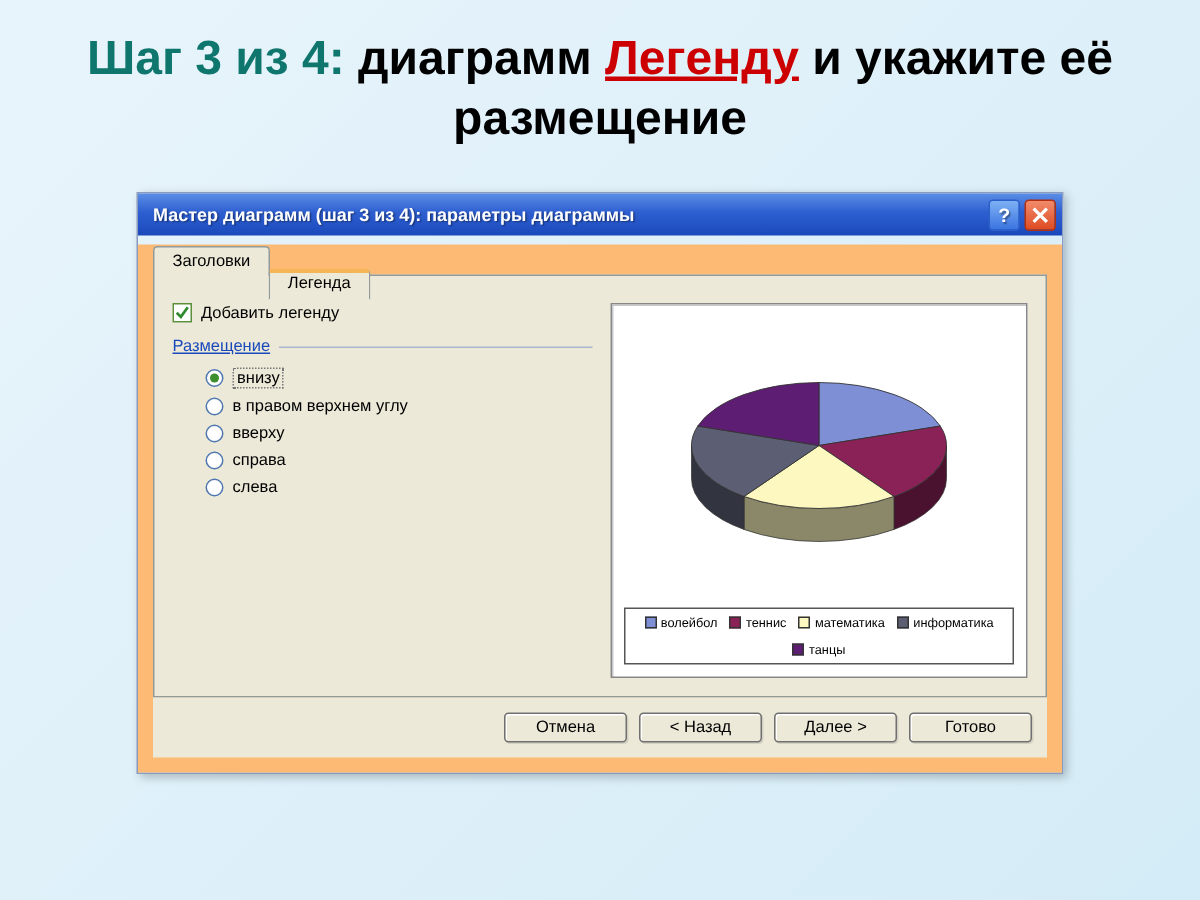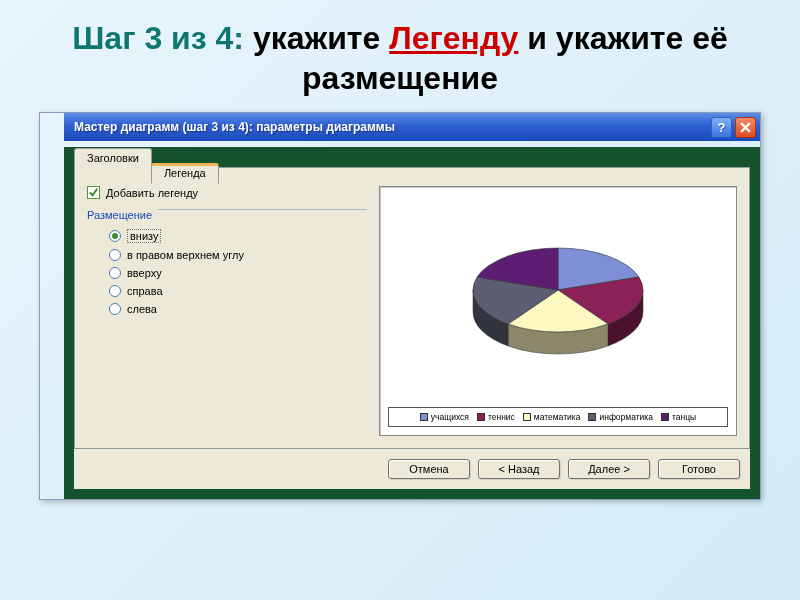--- a/index.html
+++ b/index.html
@@ -18,25 +18,24 @@
     font-size: 32px;
     font-weight: bold;
     line-height: 1.25;
   }
   .slide-title .t-red { color: #0f766e; }
   .slide-title .t-red-u { color: #cc0000; text-decoration: underline; }
   .slide-title .t-black { color: #000; }
 
   .win {
     position: relative;
-    width: 722px;
-    margin: 6px auto 0;
+    width: 618px;
+    margin: 22px auto 0;
     border: 1px solid #8a9bbd;
     box-shadow: 2px 2px 6px rgba(0,0,0,.25);
-    padding-left: 24px;
   }
 
   .titlebar {
     display: flex;
     align-items: center;
     height: 28px;
     background: linear-gradient(#5a8ee6, #2e5fd0 45%, #1a49bb);
     color: #fff;
     font-weight: bold;
     padding: 0 4px 0 10px;
@@ -51,21 +50,21 @@
     display: flex; align-items: center; justify-content: center;
     font-weight: bold;
     font-size: 13px;
     cursor: pointer;
   }
   .tbtn.help { background: linear-gradient(#7eb0f5,#3b74e0); border:1px solid #2a5fc8; }
   .tbtn.close { background: linear-gradient(#f28b6b,#dd4b22); border:1px solid #b03010; }
   .tbtn.close svg { width:11px; height:11px; }
 
   .body {
-    background: #14532d;
+    background: #fdba74;
     padding: 0 10px 10px;
   }
 
   .tabs {
     display: flex;
     align-items: flex-end;
     gap: 0;
     margin-top: 6px;
   }
   .tab {
@@ -106,22 +105,23 @@
   .chk-row { display:flex; align-items:center; gap:6px; margin-bottom:10px; }
   .chk {
     width:13px; height:13px; border:1px solid #5c8f3a;
     background:#fff; display:flex; align-items:center; justify-content:center;
   }
   .chk svg { width:11px; height:11px; }
 
   .group-title {
     color: #1a49bb;
     font-size: 11px;
-    display:flex; gap:6px;
+    display:flex; align-items:center; gap:6px;
     margin: 4px 0 8px;
+    text-decoration: underline;
   }
   .group-title .line { flex:1; height:1px; background:#a9b7d0; }
 
   .radio-list { padding-left: 22px; }
   .radio-row { display:flex; align-items:center; gap:6px; margin: 6px 0; }
   .radio {
     width:12px; height:12px; border:1px solid #5078b0; border-radius:50%;
     background:#fff; display:flex; align-items:center; justify-content:center;
     cursor:pointer;
   }
@@ -163,21 +163,21 @@
     box-shadow: inset 1px 1px 0 #fff, 1px 1px 0 rgba(0,0,0,.1);
     cursor:pointer;
     font-size:11px;
     text-align:center;
   }
 </style>
 </head>
 <body>
 
 <div class="slide-title">
-  <span class="t-red">Шаг 3 из 4:</span><span class="t-black"> укажите </span><span class="t-red-u">Легенду</span><span class="t-black"> и укажите её размещение</span>
+  <span class="t-red">Шаг 3 из 4:</span><span class="t-black"> диаграмм </span><span class="t-red-u">Легенду</span><span class="t-black"> и укажите её размещение</span>
 </div>
 
 <div class="win">
   <div class="titlebar">
     <span>Мастер диаграмм (шаг 3 из 4): параметры диаграммы</span>
     <span class="t-spacer"></span>
     <div class="tbtn help">
         <span>?</span>
       </div>
     <div class="tbtn close">
@@ -245,21 +245,21 @@
                 <path d="M 110 62 L 110 20 A 85 42 0 0 1 190.83980388508803 49.02128623625221 Z" fill="#7e8fd6" stroke="#333" stroke-width=".6"></path>
                 <path d="M 110 62 L 190.83980388508803 49.02128623625221 A 85 42 0 0 1 159.9617464448602 95.97871376374779 Z" fill="#8a2257" stroke="#333" stroke-width=".6"></path>
                 <path d="M 110 62 L 159.9617464448602 95.97871376374779 A 85 42 0 0 1 60.03825355513979 95.97871376374779 Z" fill="#fdf7c0" stroke="#333" stroke-width=".6"></path>
                 <path d="M 110 62 L 60.03825355513979 95.97871376374779 A 85 42 0 0 1 29.16019611491194 49.021286236252216 Z" fill="#5c5f73" stroke="#333" stroke-width=".6"></path>
                 <path d="M 110 62 L 29.16019611491194 49.021286236252216 A 85 42 0 0 1 109.99999999999999 20 Z" fill="#5d1d72" stroke="#333" stroke-width=".6"></path>
               </svg>
           </div>
           <div class="legend-box" id="legend">
               <span class="leg-item">
                 <span class="sw" style="background: rgb(126, 143, 214);"></span>
-                <span>учащихся</span>
+                <span>волейбол</span>
               </span>
               <span class="leg-item">
                 <span class="sw" style="background: rgb(138, 34, 87);"></span>
                 <span>теннис</span>
               </span>
               <span class="leg-item">
                 <span class="sw" style="background: rgb(253, 247, 192);"></span>
                 <span>математика</span>
               </span>
               <span class="leg-item">

